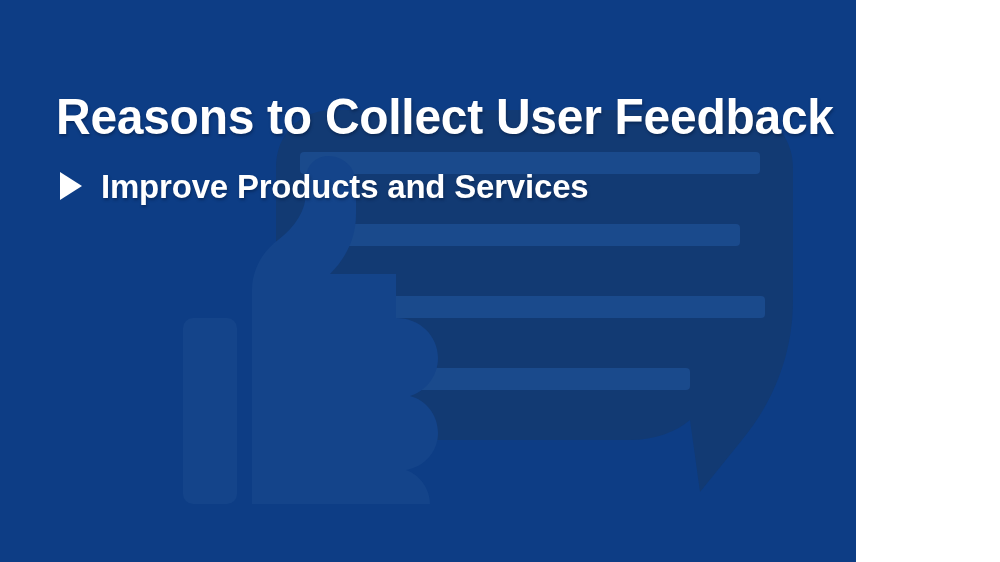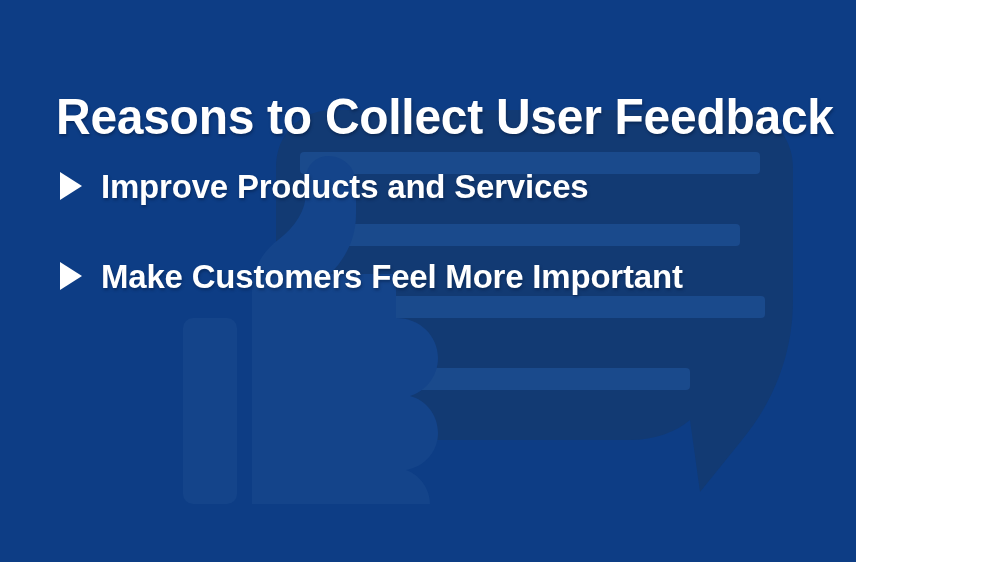--- a/index.html
+++ b/index.html
@@ -162,25 +162,17 @@
       <li class="bullet-row">
         <span class="bullet-marker">
           <svg viewBox="0 0 22 28" xmlns="http://www.w3.org/2000/svg">
             <polygon points="0,0 22,14 0,28" fill="#ffffff"></polygon>
           </svg>
         </span>
         <span class="bullet-label">Improve Products and Services</span>
       </li>
 
 
-      <li class="bullet-row">
-        <span class="bullet-marker">
-          <svg viewBox="0 0 22 28" xmlns="http://www.w3.org/2000/svg">
-            <polygon points="0,0 22,14 0,28" fill="#ffffff"></polygon>
-          </svg>
-        </span>
-        <span class="bullet-label">Make Customers Feel More Important</span>
-      </li>
 
 
     </ul>
   </div>
 </div>
 
 </body></html>

